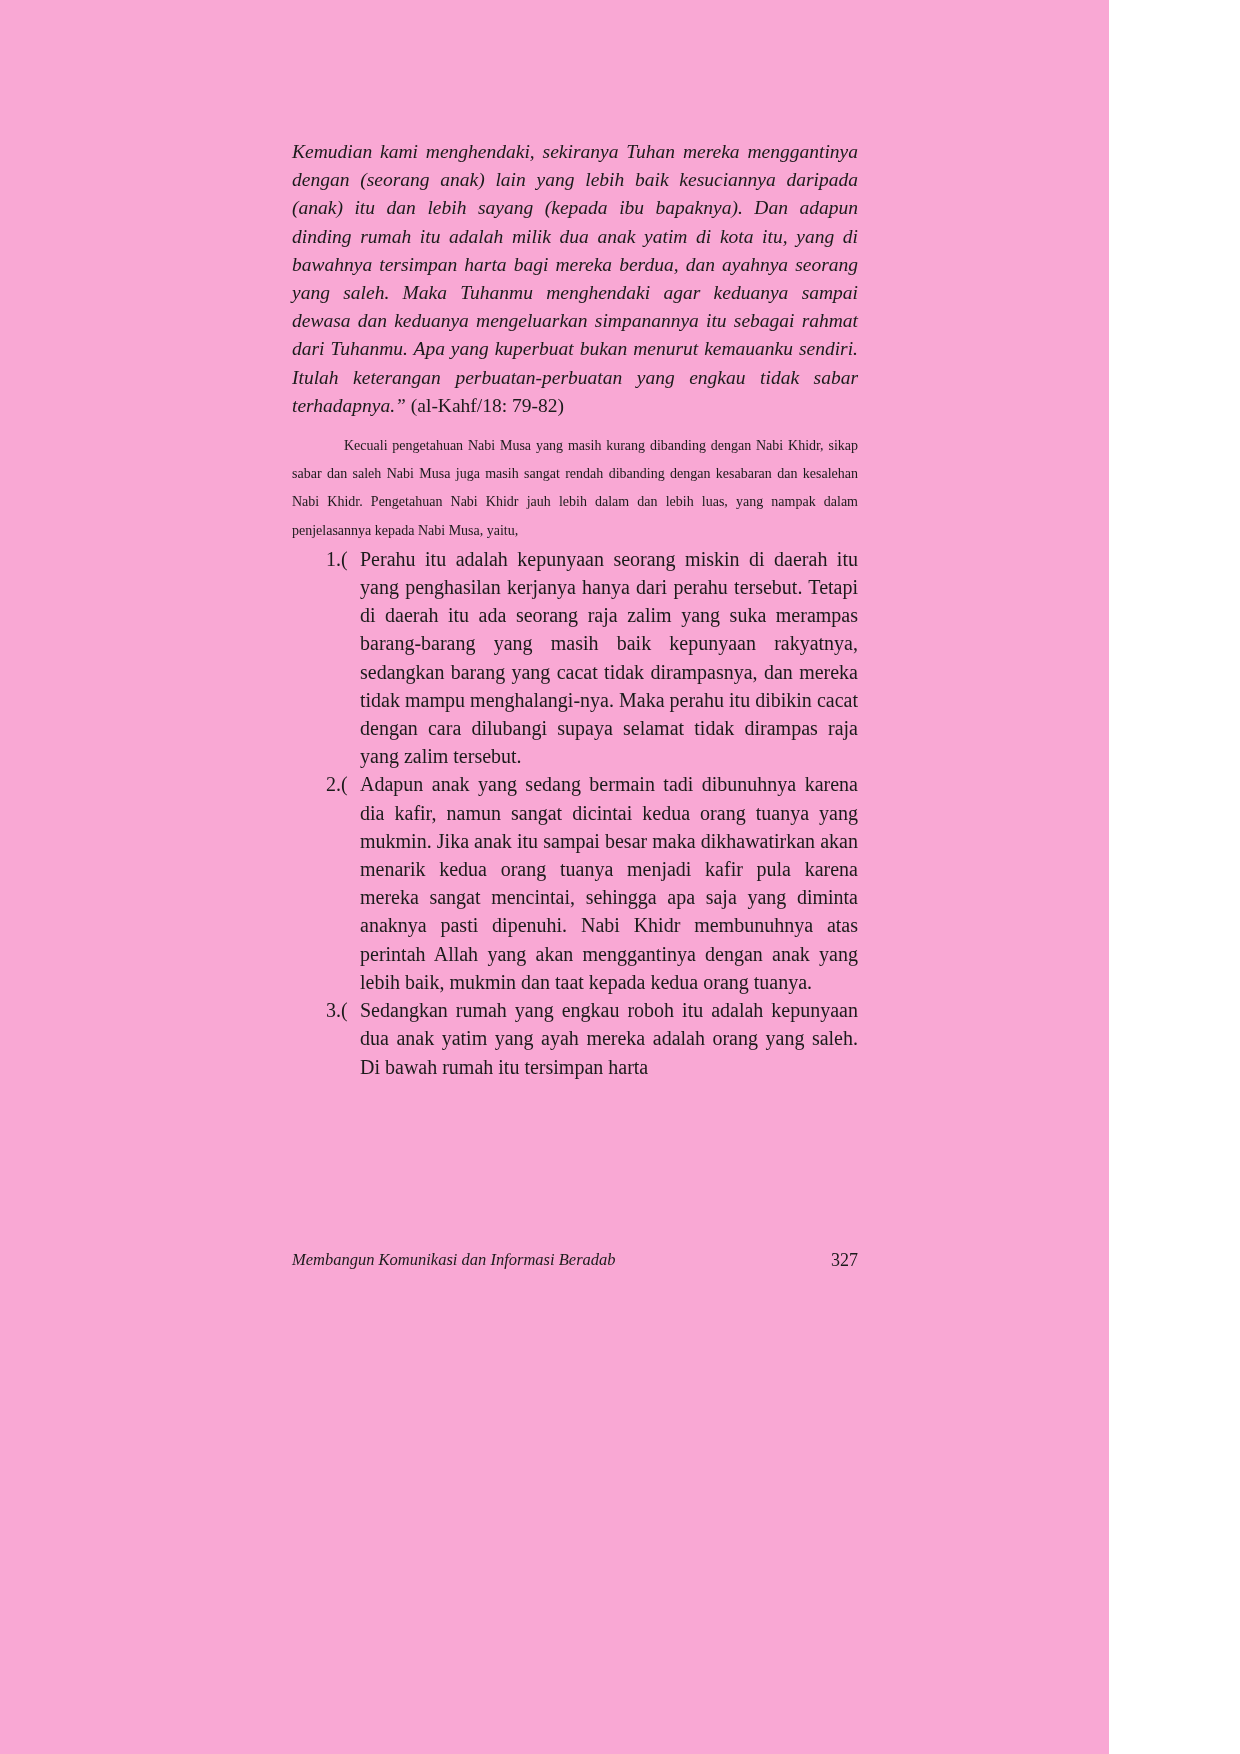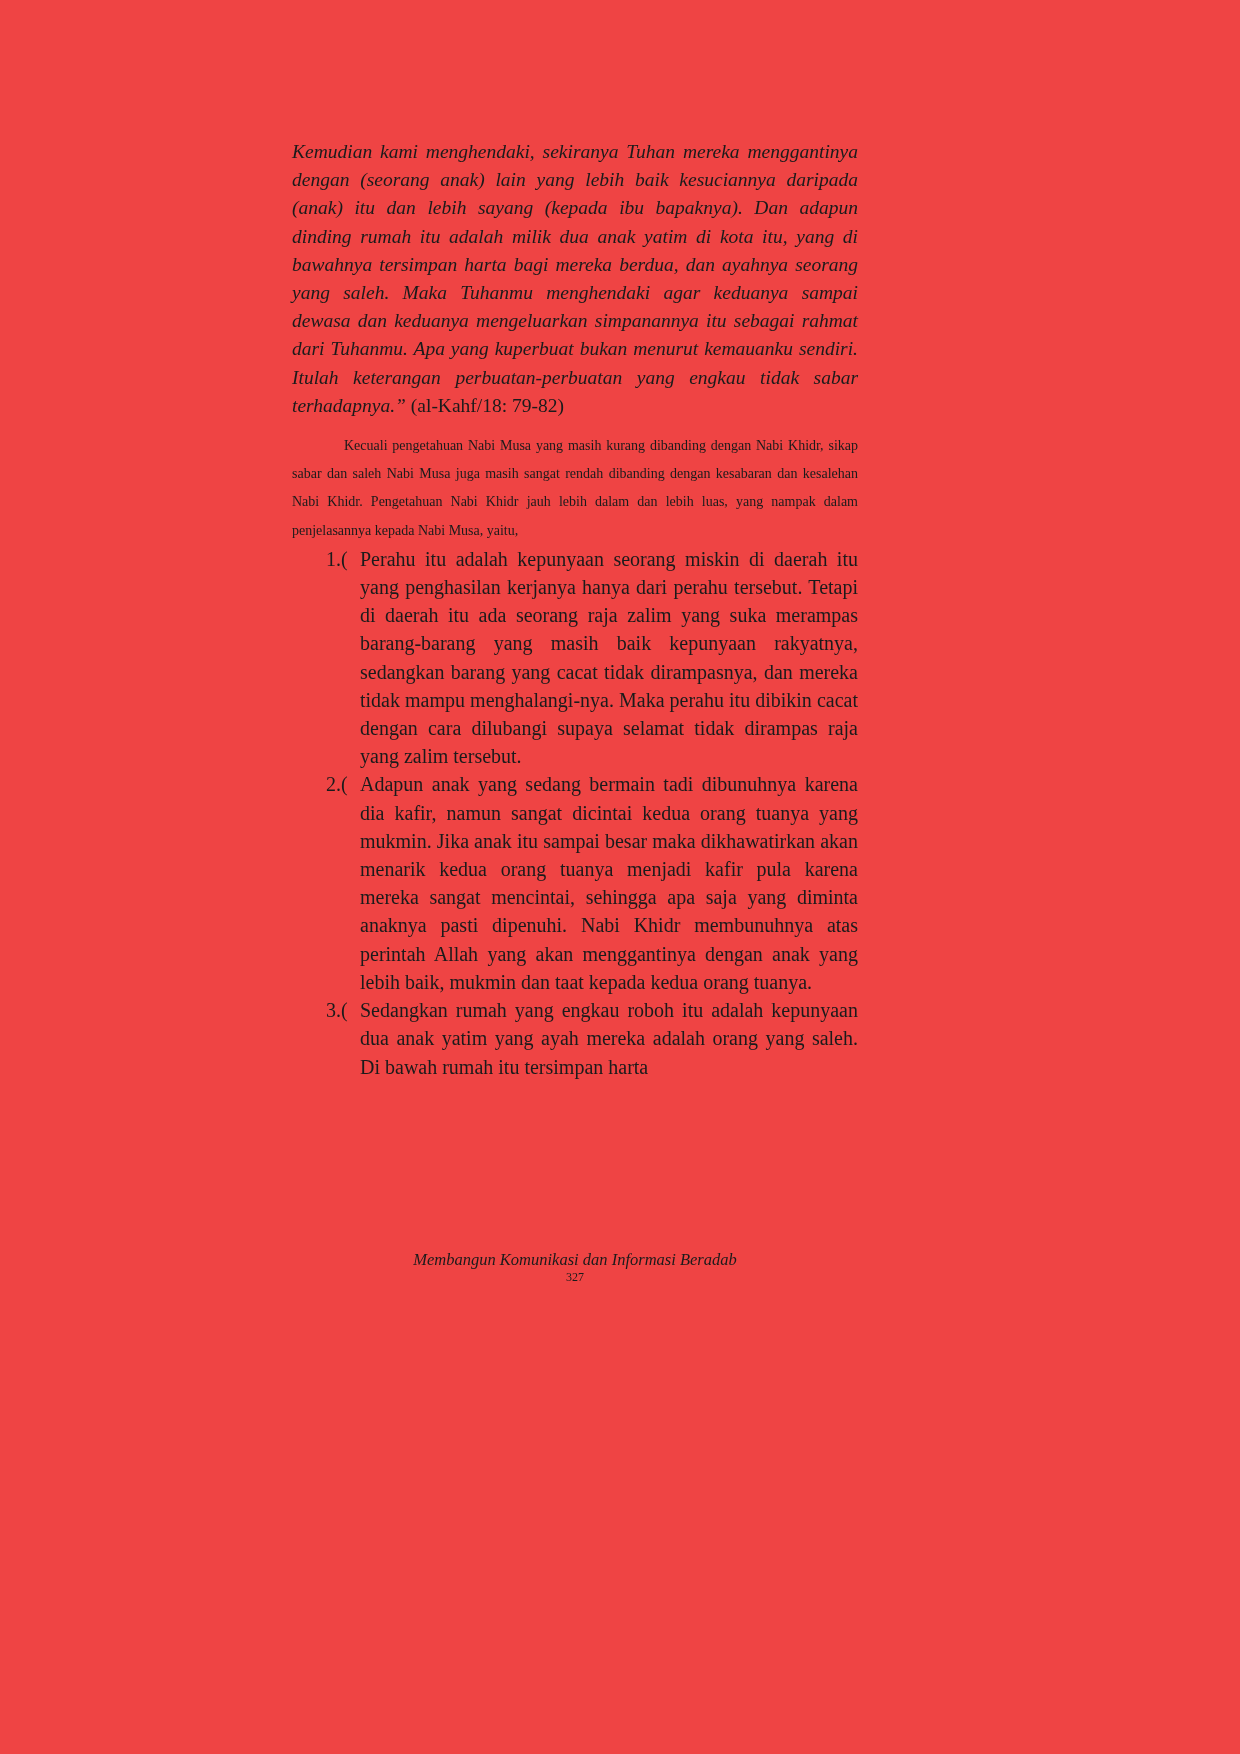--- a/index.html
+++ b/index.html
@@ -2,23 +2,23 @@
 <html><head>
 <meta charset="utf-8">
 <style>
   html, body {
     margin: 0;
     padding: 0;
     background: #ffffff;
   }
   .page {
     position: relative;
-    width: 1240px;
+    width: 1109px;
     height: 1754px;
-    background: #ef4444;
+    background: #f9a8d4;
     font-family: "Liberation Serif", serif;
     color: #1b1b1b;
     overflow: hidden;
   }
   .content {
     position: absolute;
     left: 292px;
     top: 138px;
     width: 566px;
   }
@@ -60,29 +60,28 @@
     flex: 1;
     text-align: justify;
   }
   .footer {
     position: absolute;
     left: 292px;
     top: 1250px;
     width: 566px;
     display: flex;
     justify-content: space-between;
-    align-items: center;
-    flex-direction: column;
+    align-items: flex-start;
   }
   .footer-title {
     font-style: italic;
     font-size: 16.5px;
   }
   .footer-page {
-    font-size: 12px;
+    font-size: 18px;
   }
 </style>
 </head>
 <body>
 
 <div class="page">
   <div class="content">
 
     <p class="quote"><span class="q-italic">Kemudian kami menghendaki, sekiranya Tuhan mereka menggantinya dengan (seorang anak) lain yang lebih baik kesuciannya daripada (anak) itu dan lebih sayang (kepada ibu bapaknya). Dan adapun dinding rumah itu adalah milik dua anak yatim di kota itu, yang di bawahnya tersimpan harta bagi mereka berdua, dan ayahnya seorang yang saleh. Maka Tuhanmu menghendaki agar keduanya sampai dewasa dan keduanya mengeluarkan simpanannya itu sebagai rahmat dari Tuhanmu. Apa yang kuperbuat bukan menurut kemauanku sendiri. Itulah keterangan perbuatan-perbuatan yang engkau tidak sabar terhadapnya.”</span> <span class="q-cite">(al-Kahf/18: 79-82)</span></p>
 

